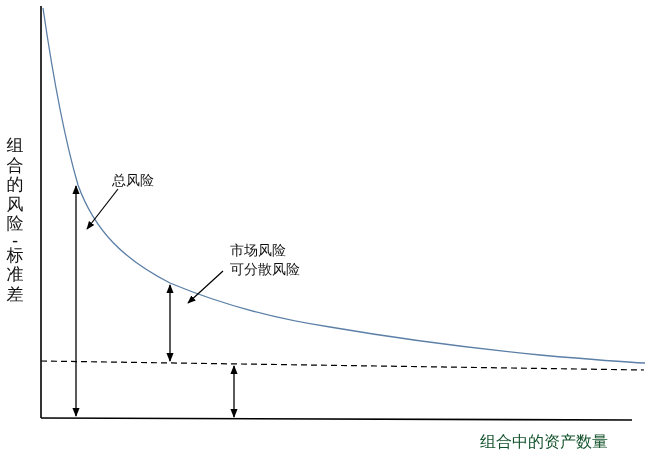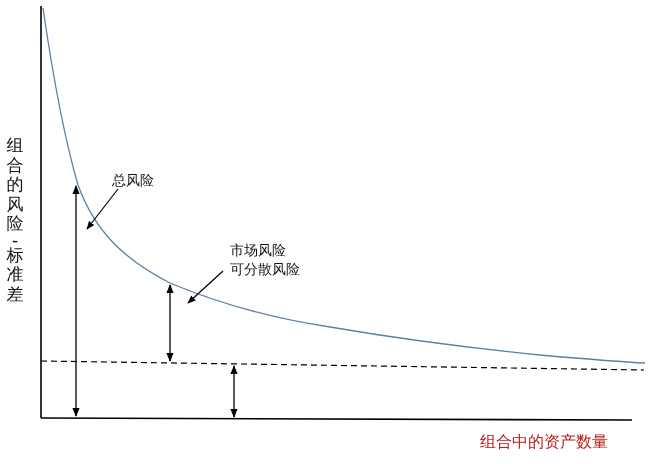--- a/index.html
+++ b/index.html
@@ -3,21 +3,21 @@
   <meta charset="utf-8">
   <style>
     html, body { margin: 0; padding: 0; background: #ffffff; }
     body { width: 654px; height: 464px; position: relative; overflow: hidden;
            font-family: "DejaVu Sans", "Liberation Sans", sans-serif; color: #111; }
     #diagram { position: absolute; left: 0; top: 0; }
     .label { position: absolute; font-size: 14px; line-height: 19px; color: #111; white-space: nowrap; }
     .ylabel { position: absolute; left: 6px; top: 136px; width: 18px; font-size: 17px; line-height: 19.5px;
               text-align: center; color: #111; }
     .ylabel span { display: block; }
-    .xlabel { position: absolute; left: 480px; top: 432px; font-size: 16px; color: #b91c1c; white-space: nowrap; }
+    .xlabel { position: absolute; left: 480px; top: 432px; font-size: 16px; color: #14532d; white-space: nowrap; }
   </style>
 </head>
 <body>
 
 <svg id="diagram" width="654" height="464" viewBox="0 0 654 464" xmlns="http://www.w3.org/2000/svg">
   <defs>
     <marker id="ah" viewBox="0 0 10 10" refX="9" refY="5" markerWidth="7" markerHeight="7" orient="auto-start-reverse">
       <path d="M0,1 L10,5 L0,9 z" fill="#000"></path>
     </marker>
   </defs>

